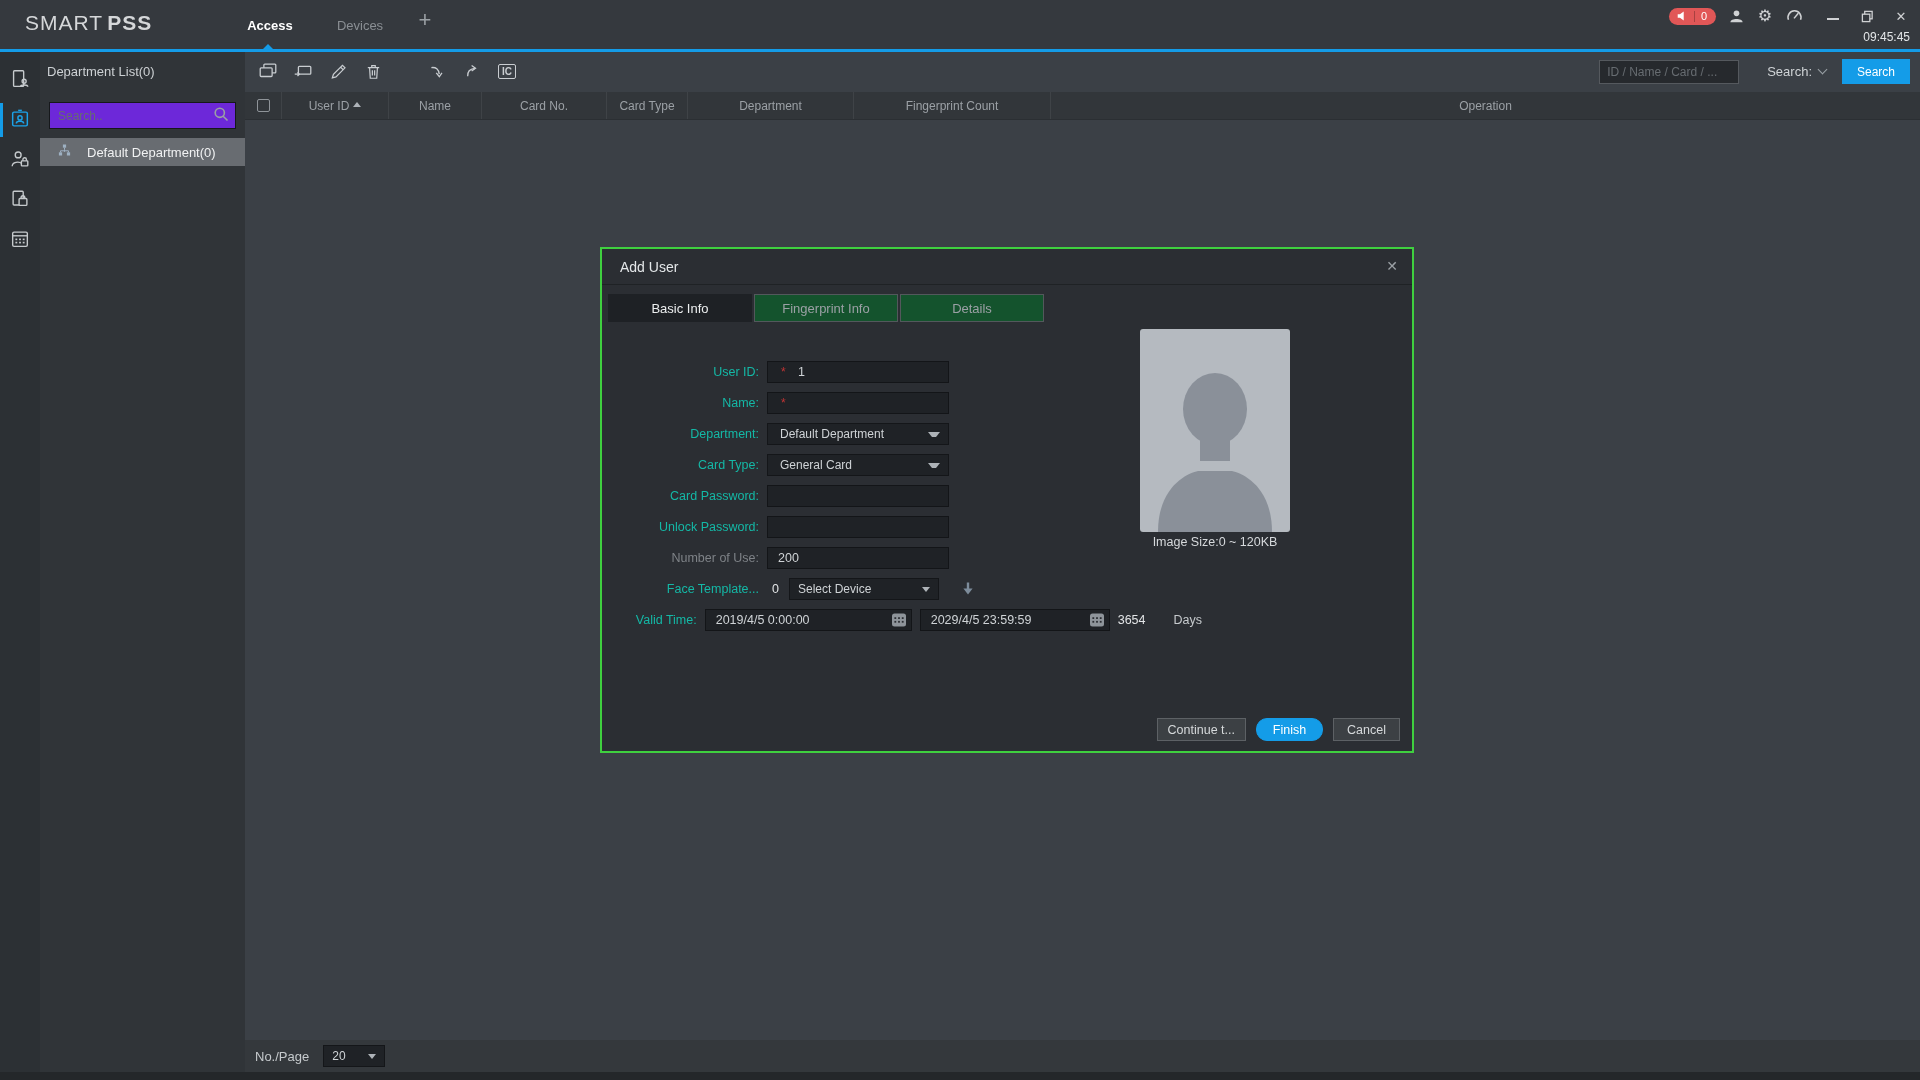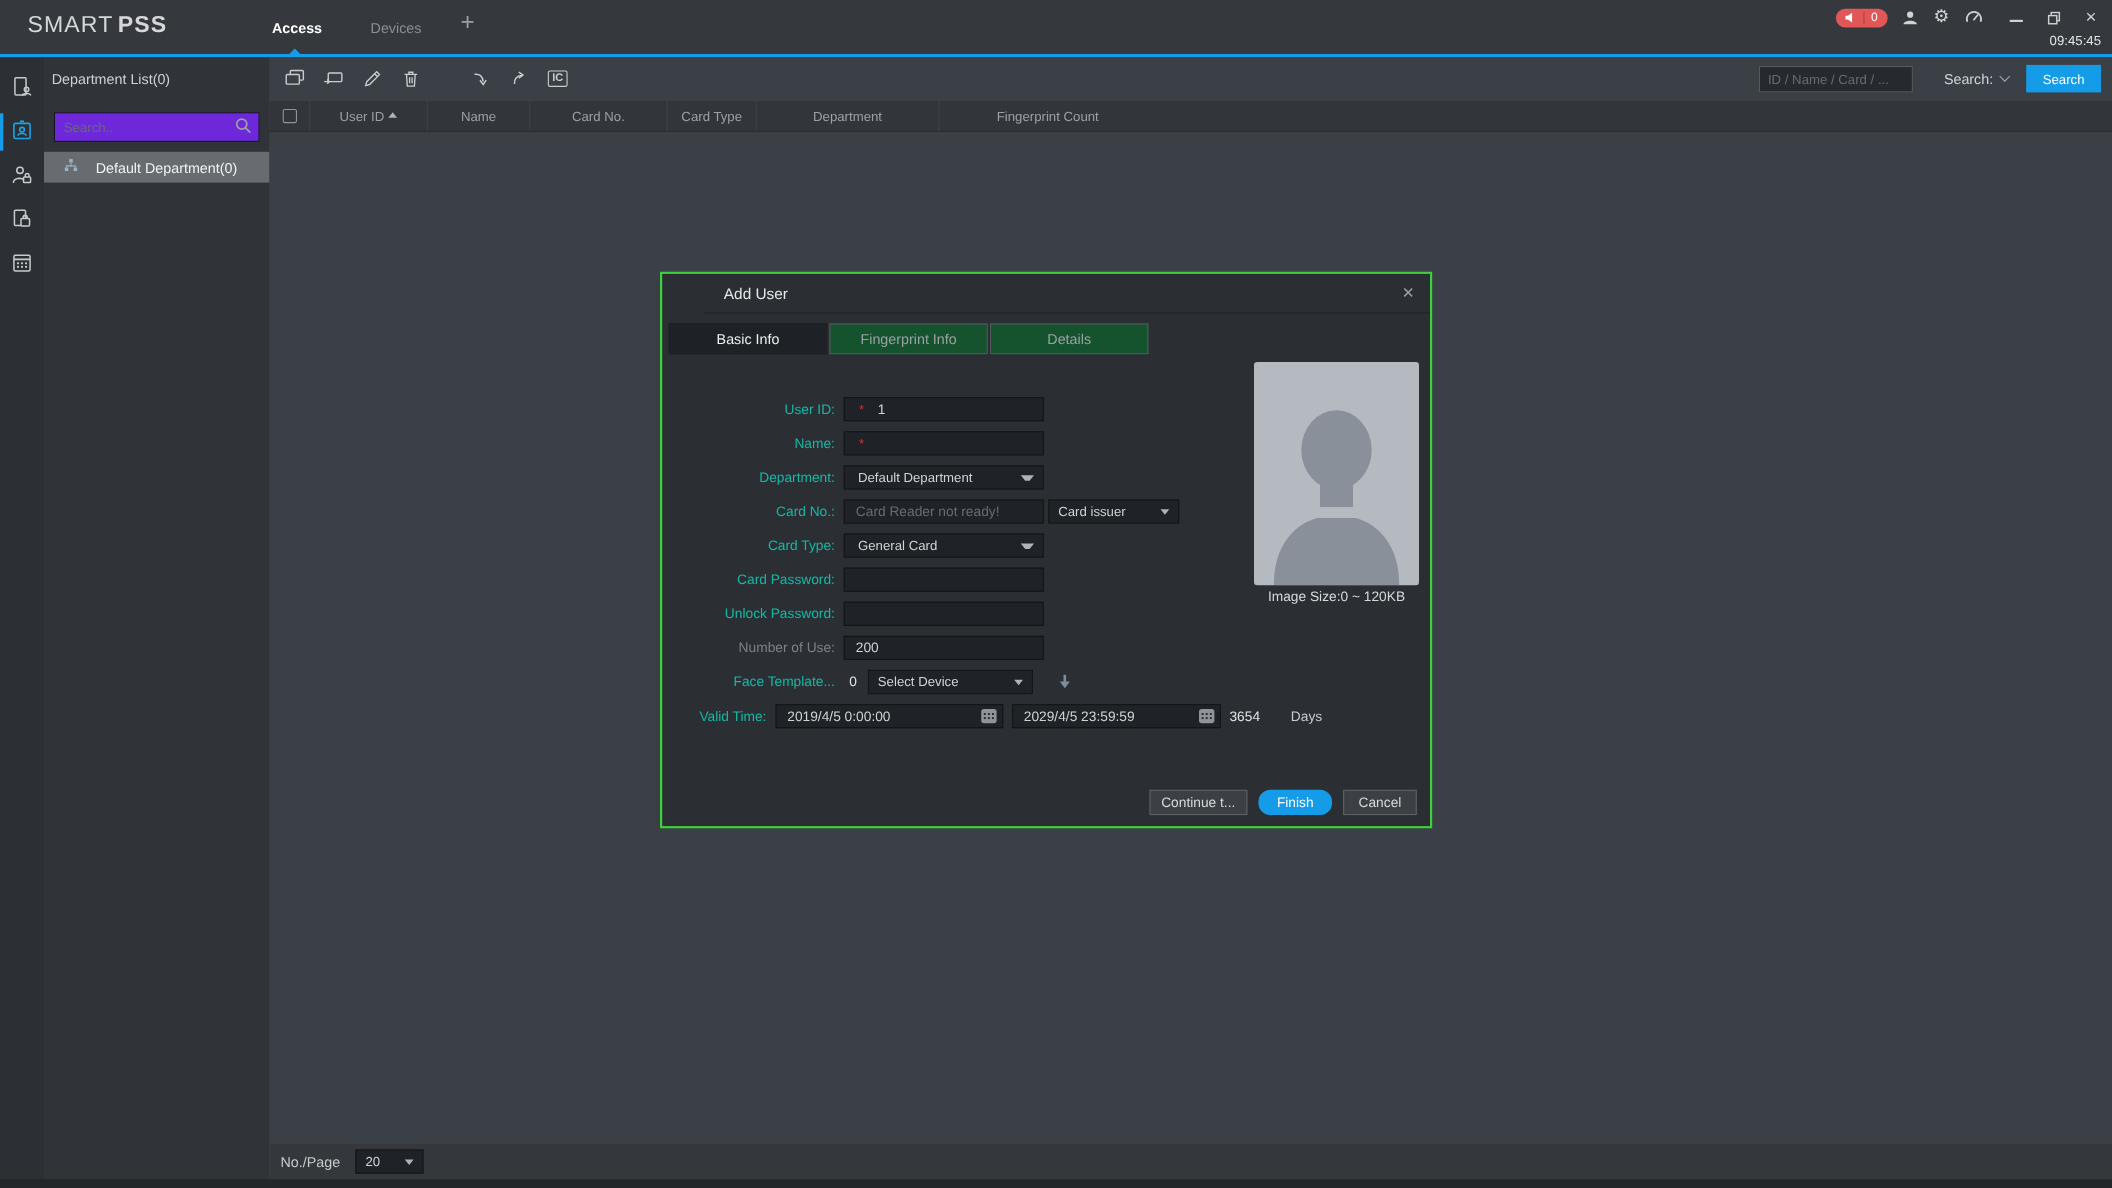--- a/index.html
+++ b/index.html
@@ -74,22 +74,22 @@
     display:flex; align-items:center; padding-left:10px; gap:14px; }
   .pagebar .plabel { font-size:13px; color:#c6cacd; }
   .dd { display:flex; align-items:center; justify-content:space-between; background:#1f2226;
     border:1px solid #141619; height:22px; padding:0 8px; font-size:12px; color:#cfd3d6; }
   .dd .arr { width:0; height:0; border-left:4px solid transparent; border-right:4px solid transparent;
     border-top:5px solid #aeb3b8; }
   .page-dd { width:62px; }
   .bottom-strip { position:absolute; left:0; right:0; bottom:0; height:8px; background:#24272a; }
 
   
-  .dialog { position:absolute; left:600px; top:247px; width:702px; height:506px; background:#2b2e33;
-    border:2px solid #3fd03f; z-index:10;padding-left:38px; }
+  .dialog { position:absolute; left:600px; top:247px; width:814px; height:506px; background:#2b2e33;
+    border:2px solid #3fd03f; z-index:10; }
   .dlg-title { position:relative; height:36px; border-bottom:1px solid #1f2225; }
   .dlg-title .t { position:absolute; left:18px; top:10px; font-size:14px; color:#e4e7e9; }
   .dlg-close { position:absolute; right:14px; top:9px; font-size:14px; color:#9ba0a5; }
   .dlg-tabs { position:absolute; left:6px; top:45px; display:flex; gap:2px; }
   .dlg-tab { width:144px; height:28px; display:flex; align-items:center; justify-content:center;
     font-size:13px; background:#14532d; color:#9ba0a5; border:1px solid #53585c; }
   .dlg-tab.active { background:#1e2125; color:#eceeef; border-color:#1e2125; }
 
   .dlg-form { position:absolute; left:0; top:112px; width:600px; }
   .frow { display:flex; align-items:center; height:22px; margin-bottom:9px; }
@@ -334,20 +334,23 @@
         </div>
       <div class="th" style="width:81px">
           <span>Card Type</span>
         </div>
       <div class="th" style="width:166px">
           <span>Department</span>
         </div>
       <div class="th" style="width:197px">
           <span>Fingerprint Count</span>
         </div>
+      <div class="th" style="flex:1">
+          <span>Operation</span>
+        </div>
     </div>
 
     <div class="pagebar">
       <span class="plabel">No./Page</span>
       <div class="dd page-dd">
         <span>20</span>
         <span class="arr"></span>
       </div>
     </div>
   </div>
@@ -378,28 +381,20 @@
       <span class="flabel">Name:</span>
       <span class="inwrap">
         <span class="req">*</span>
         <input class="fin" value="" style="">
       </span>
     </div>
     <div class="frow">
       <span class="flabel">Department:</span>
       <div class="dd fdd">
         <span>Default Department</span>
-        <span class="arr"></span>
-      </div>
-    </div>
-    <div class="frow">
-      <span class="flabel">Card No.:</span>
-      <input class="fin" placeholder="Card Reader not ready!" style="">
-      <div class="dd issuer-dd">
-        <span>Card issuer</span>
         <span class="arr"></span>
       </div>
     </div>
     <div class="frow">
       <span class="flabel">Card Type:</span>
       <div class="dd fdd">
         <span>General Card</span>
         <span class="arr"></span>
       </div>
     </div>

